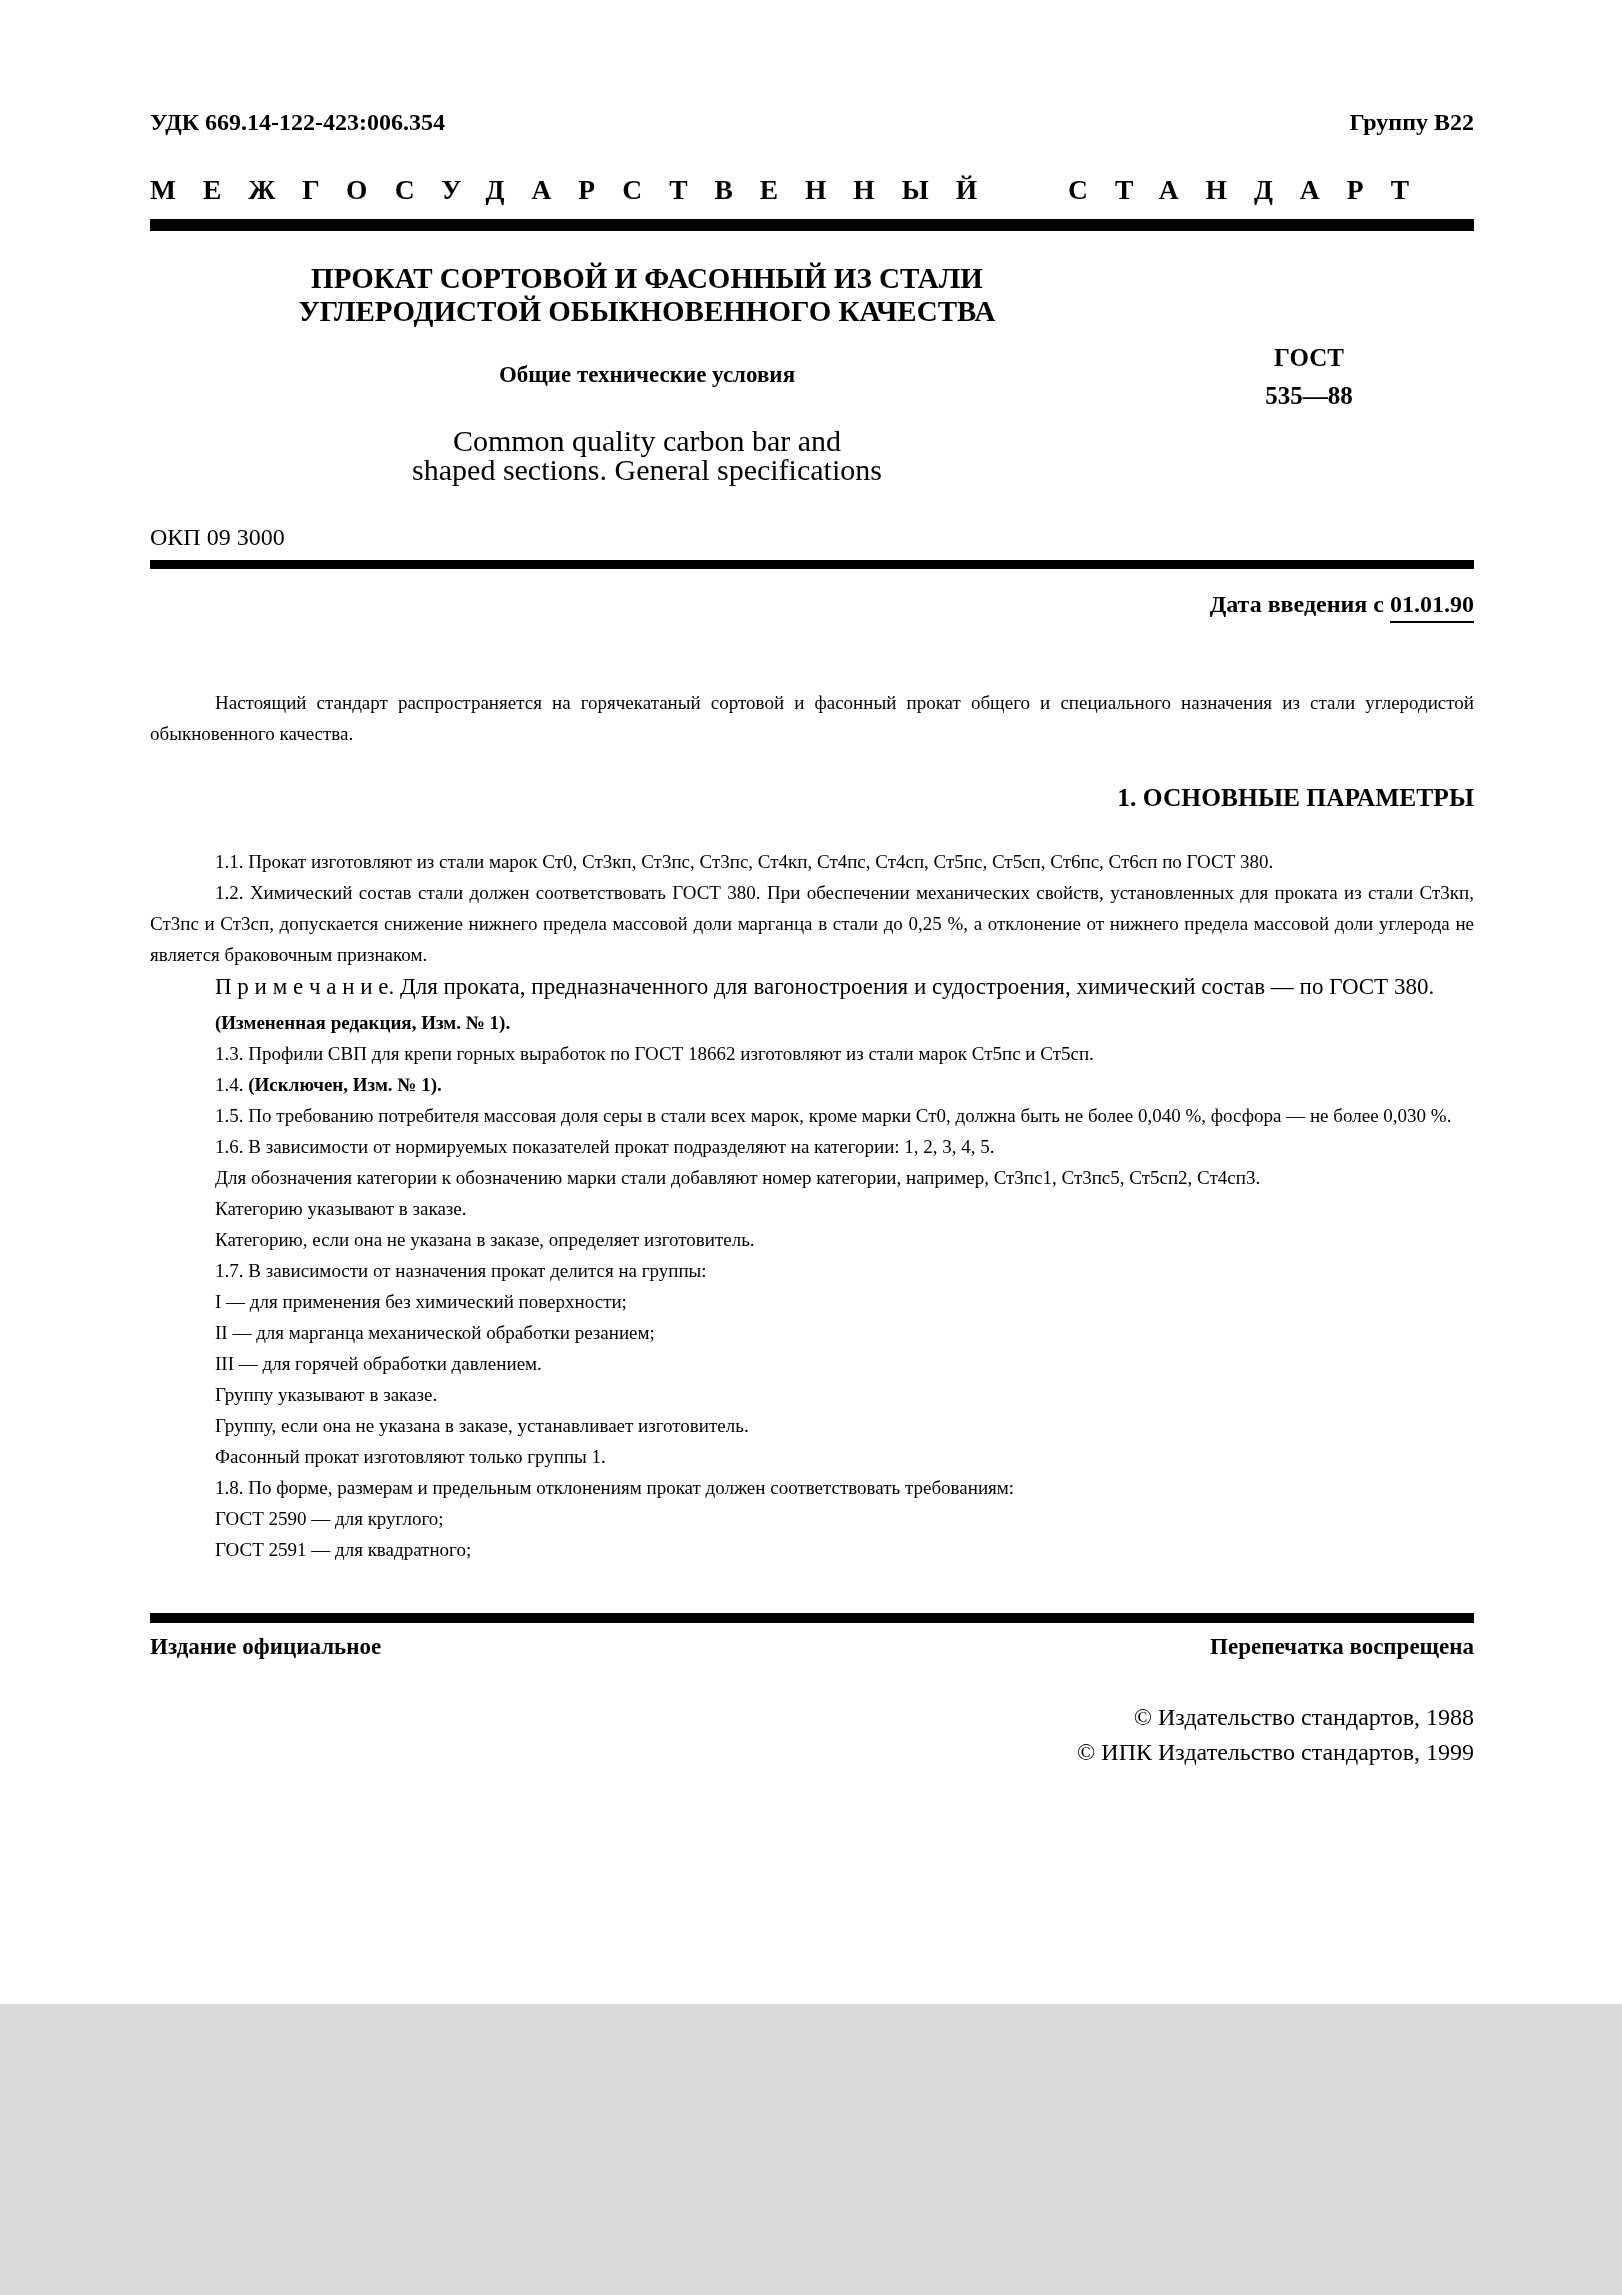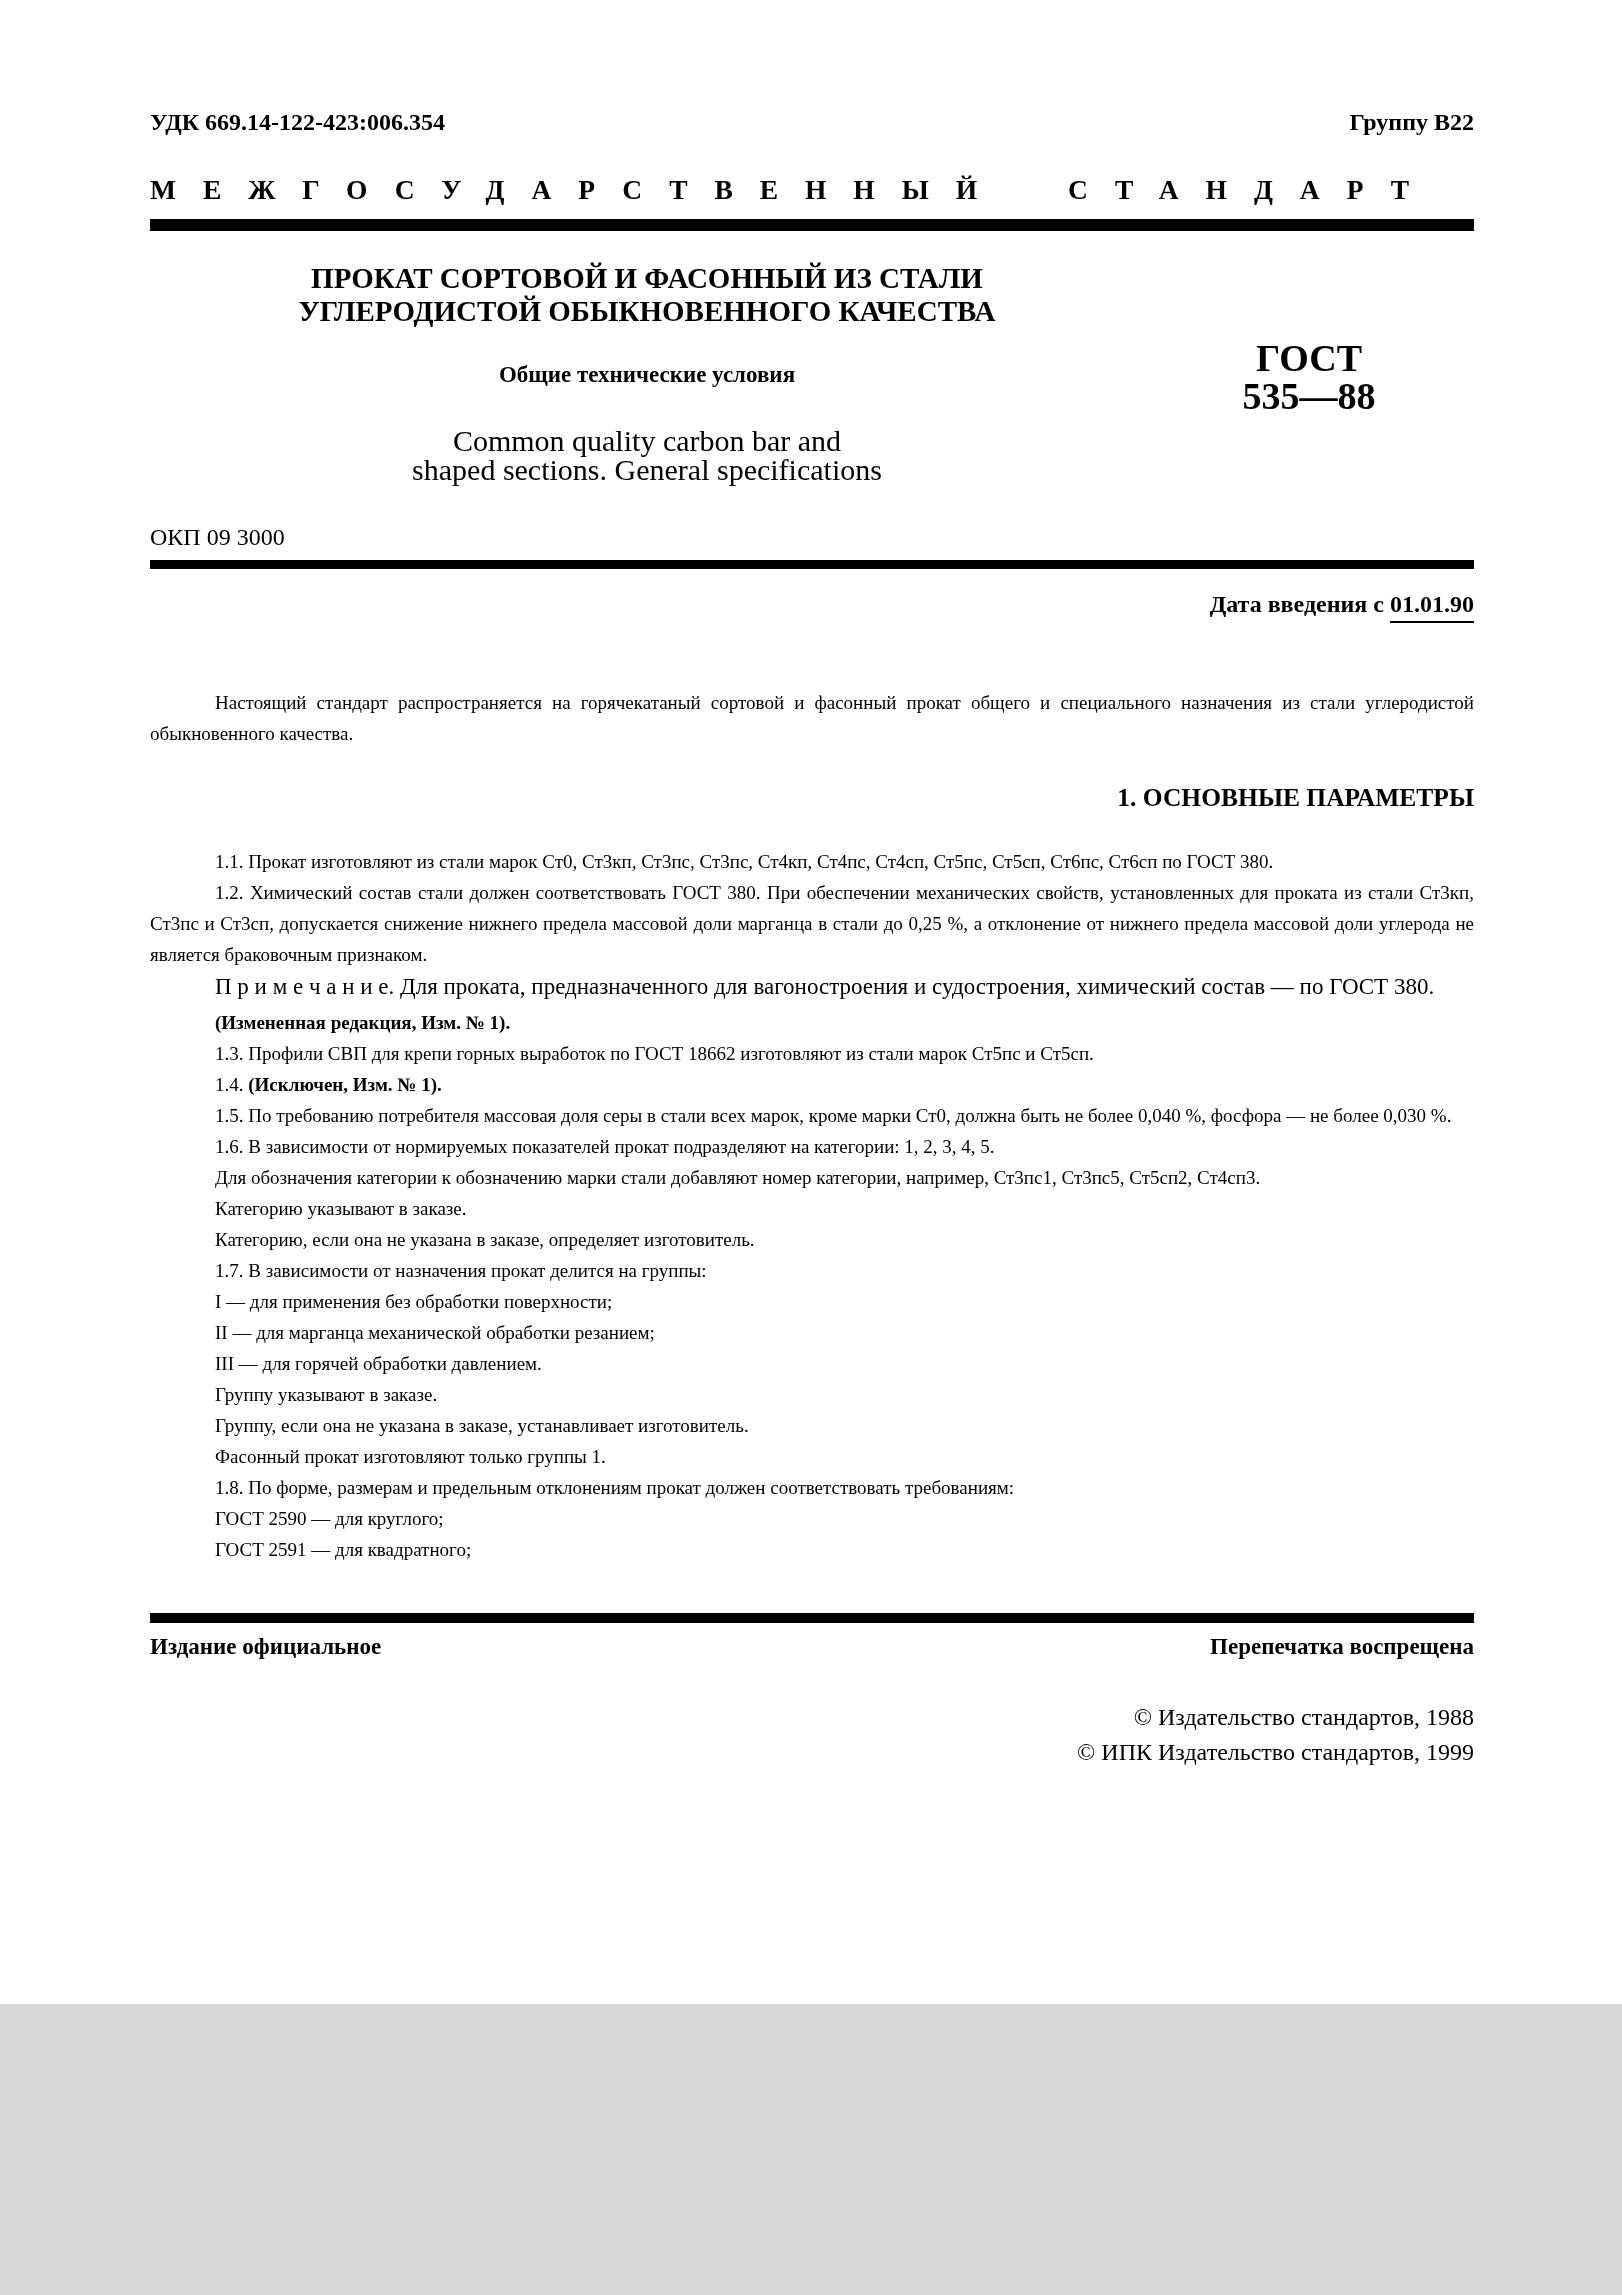--- a/index.html
+++ b/index.html
@@ -69,21 +69,21 @@
   }
   .doc-title-en {
     margin-top: 38px;
     font-size: 30px;
     line-height: 29px;
   }
   .designation {
     flex: 1;
     text-align: center;
     margin-top: 77px;
-    font-size: 38px;
+    font-size: 25px;
     font-weight: bold;
     line-height: 38px;
     white-space: nowrap;
   }
 
   .okp {
     margin-top: 39px;
     font-size: 24px;
     line-height: 29px;
   }
@@ -192,21 +192,21 @@
     <p class="note">П р и м е ч а н и е. Для проката, предназначенного для вагоностроения и судостроения, химический состав — по ГОСТ 380.</p>
     <p class="body bold amendment">(Измененная редакция, Изм. № 1).</p>
     <p class="body">1.3.  Профили СВП для крепи горных выработок по ГОСТ 18662 изготовляют из стали марок Ст5пс и Ст5сп.</p>
     <p class="body"><span>1.4.  </span><span style="font-weight:bold">(Исключен, Изм. № 1).</span></p>
     <p class="body">1.5.  По требованию потребителя массовая доля серы в стали всех марок, кроме марки Ст0, должна быть не более 0,040 %, фосфора — не более 0,030 %.</p>
     <p class="body">1.6.  В зависимости от нормируемых показателей прокат подразделяют на категории: 1, 2, 3, 4, 5.</p>
     <p class="body">Для обозначения категории к обозначению марки стали добавляют номер категории, например, Ст3пс1, Ст3пс5, Ст5сп2, Ст4сп3.</p>
     <p class="body">Категорию указывают в заказе.</p>
     <p class="body">Категорию, если она не указана в заказе, определяет изготовитель.</p>
     <p class="body">1.7.  В зависимости от назначения прокат делится на группы:</p>
-    <p class="body">I — для применения без обработки поверхности;</p>
+    <p class="body">I — для применения без химический поверхности;</p>
     <p class="body">II — для марганца механической обработки резанием;</p>
     <p class="body">III — для горячей обработки давлением.</p>
     <p class="body">Группу указывают в заказе.</p>
     <p class="body">Группу, если она не указана в заказе, устанавливает изготовитель.</p>
     <p class="body">Фасонный прокат изготовляют только группы 1.</p>
     <p class="body">1.8.  По форме, размерам и предельным отклонениям прокат должен соответствовать требованиям:</p>
     <p class="body">ГОСТ  2590 — для круглого;</p>
     <p class="body">ГОСТ  2591 — для квадратного;</p>
   </div>
 

